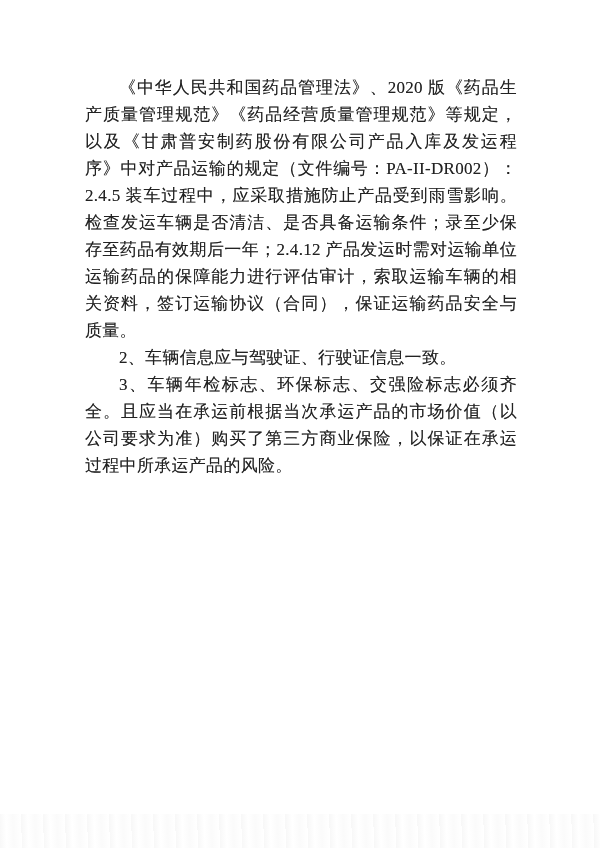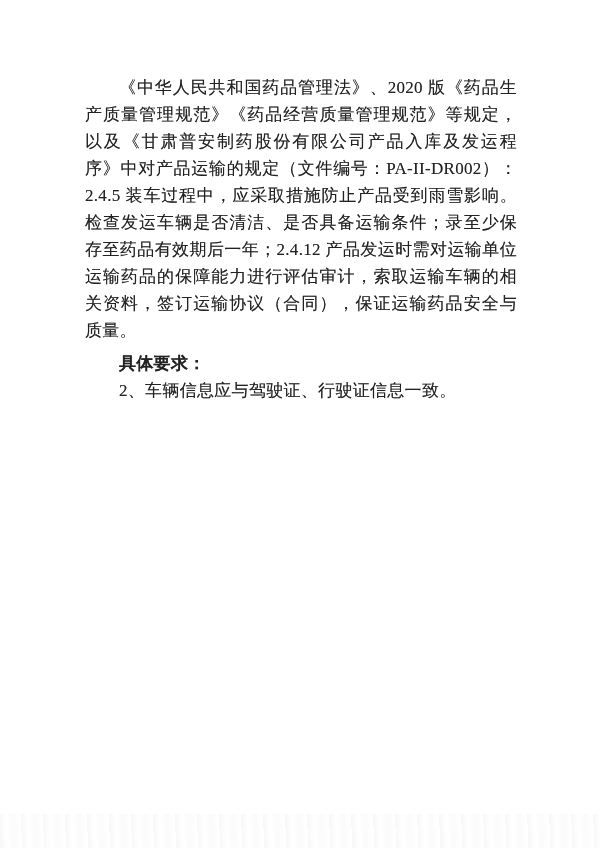--- a/index.html
+++ b/index.html
@@ -58,17 +58,17 @@
     opacity: 0.55;
     pointer-events: none;
   }
 </style>
 </head>
 <body>
 
 <div class="page">
   <div class="content">
     <p class="body">《中华人民共和国药品管理法》、2020 版《药品生产质量管理规范》《药品经营质量管理规范》等规定，以及《甘肃普安制药股份有限公司产品入库及发运程序》中对产品运输的规定（文件编号：PA-II-DR002）：2.4.5 装车过程中，应采取措施防止产品受到雨雪影响。检查发运车辆是否清洁、是否具备运输条件；录至少保存至药品有效期后一年；2.4.12 产品发运时需对运输单位运输药品的保障能力进行评估审计，索取运输车辆的相关资料，签订运输协议（合同），保证运输药品安全与质量。</p>
-    <p class="heading heading-first">具体要求：</p>
     <p class="body">2、车辆信息应与驾驶证、行驶证信息一致。</p>
+    <p class="body">3、车辆年检标志、环保标志、交强险标志必须齐全。且应当在承运前根据当次承运产品的市场价值（以公司要求为准）购买了第三方商业保险，以保证在承运过程中所承运产品的风险。</p>
   </div>
   <div class="scan-noise"></div>
 </div>
 
 </body></html>

